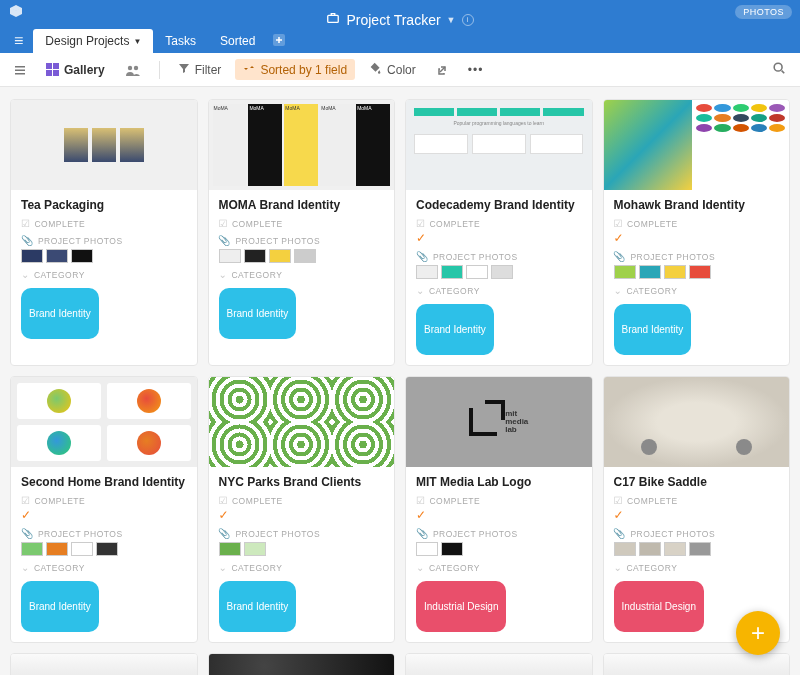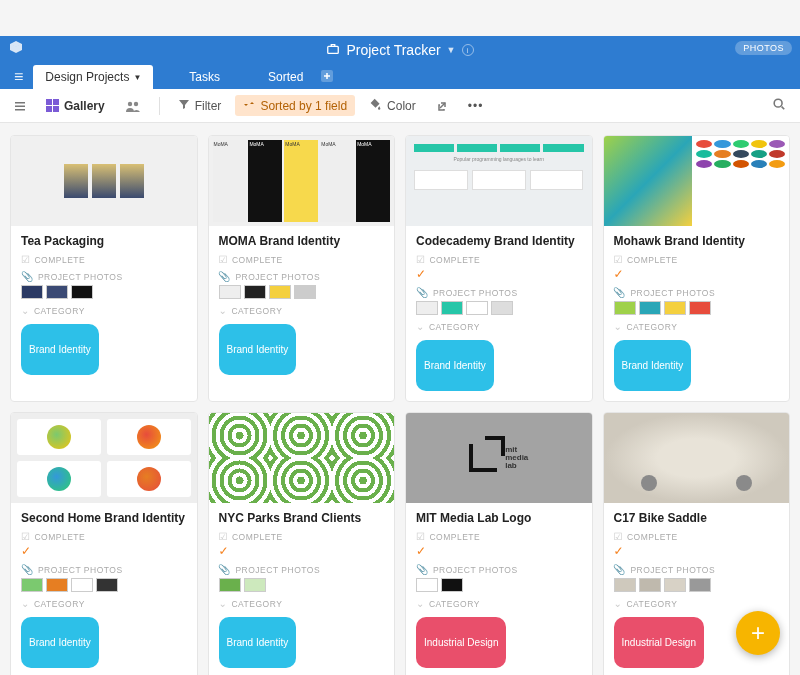--- a/index.html
+++ b/index.html
@@ -1,19 +1,19 @@
 <!DOCTYPE html>
 <html><head>
 <meta charset="utf-8">
 <style>
 * { box-sizing: border-box; margin: 0; padding: 0; }
 body { font-family: -apple-system, BlinkMacSystemFont, "Segoe UI", Helvetica, Arial, sans-serif; background: #f5f5f5; width: 800px; height: 675px; overflow: hidden; font-size: 12px; color: #333; }
 
 
-.topbar { background: #2e7cd1; color: #fff; height: 28px; display: flex; align-items: center; justify-content: center; position: relative; margin-top: 36px; }
+.topbar { background: #2e7cd1; color: #fff; height: 28px; display: flex; align-items: flex-end; justify-content: center; position: relative; }
 .topbar .left-controls { position: absolute; left: 0; display: flex; align-items: center; height: 100%; }
 .topbar .title-wrap { display: flex; align-items: center; gap: 6px; font-size: 14px; font-weight: 500; }
 .topbar .caret { font-size: 9px; opacity: .8; }
 .topbar .info-icon { width: 12px; height: 12px; border: 1px solid rgba(255,255,255,.7); border-radius: 50%; display:inline-flex;align-items:center;justify-content:center;font-size:8px;opacity:.7; }
 .share-btn { position:absolute; right:8px; top:5px; background:rgba(255,255,255,.25); color:#fff; font-size:9px; letter-spacing:.5px; padding:2px 8px; border-radius:10px; border:none; }
 
 
 .tabbar { background:#2e7cd1; height:25px; display:flex; align-items:flex-end; padding:0 6px; gap:2px; }
 .menu-icon { color:#fff; padding:0 8px; font-size:16px; align-self:center; opacity:.9; }
 .tab { color:#fff; font-size:12px; padding:5px 12px 5px 12px; border-radius:3px 3px 0 0; cursor:pointer; display:flex; align-items:center; gap:4px; }
@@ -106,21 +106,21 @@
     </span>
     <span>Project Tracker</span>
     <span class="caret">▼</span>
     <span class="info-icon">i</span>
   </div>
   <button class="share-btn">PHOTOS</button>
 </div>
 
 <div class="tabbar">
   <span class="menu-icon">≡</span>
-  <div id="tabs-holder" style="display:flex; align-items:flex-end;gap:24px;">
+  <div id="tabs-holder" style="display:flex; align-items:flex-end;">
       <div class="tab active">
         <span>Design Projects</span>
         <span class="caret">▼</span>
       </div>
       <div class="tab">
         <span>Tasks</span>
       </div>
       <div class="tab">
         <span>Sorted</span>
       </div>

